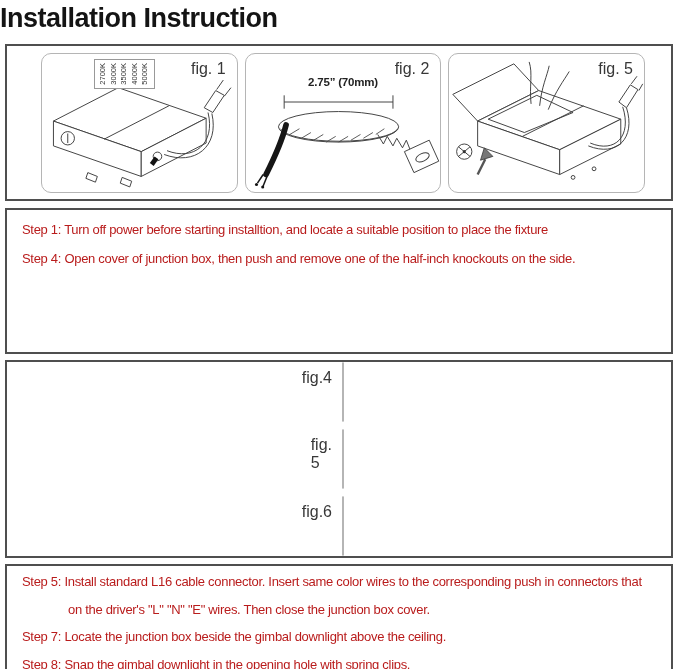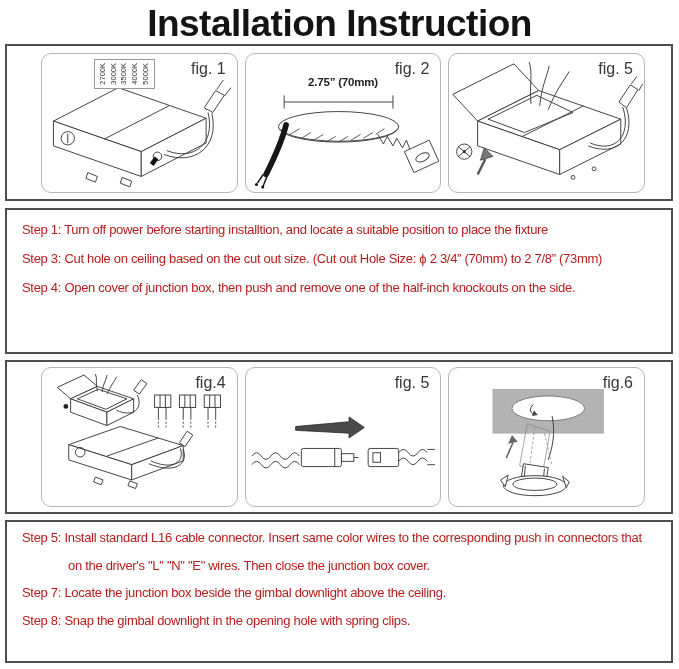--- a/index.html
+++ b/index.html
@@ -2,31 +2,31 @@
 <html><head>
 <meta charset="utf-8">
 <style>
   * { margin:0; padding:0; box-sizing:border-box; }
   html,body { background:#ffffff; }
   body {
     width:679px; height:669px; overflow:hidden;
     font-family:"Liberation Sans", sans-serif; color:#222;
   }
   .page-title {
-    height:44px; padding-top:3px; text-align:center;
-    font-size:37px; font-weight:bold; color:#141414; letter-spacing:-0.5px;
+    height:44px; padding-top:3px; 
+    font-size:27px; font-weight:bold; color:#141414; letter-spacing:-0.5px;
   }
   .frame {
     border:2px solid #4f4f4f; margin:0 6px 0 5px; background:#fff;
   }
   .figs-row {
     height:157px; display:flex; align-items:center; gap:7px;
-    padding:0 26px 0 34px; margin-bottom:7px;
-  }
-  .figs-row.second { height:154px; margin-top:6px; margin-bottom:6px; }
+    padding:0 26px 0 34px; margin-bottom:7px;justify-content:flex-end;
+  }
+  .figs-row.second { height:198px; margin-top:6px; margin-bottom:6px;flex-direction:column; }
   .fig-panel {
     position:relative; flex:1; height:140px;
     border:1px solid #b5b5b5; border-radius:10px; background:#fff;
   }
   .fig-label {
     position:absolute; top:6px; right:11px;
     font-size:16px; color:#383838; z-index:3;
   }
   .fig-art { position:absolute; inset:0; width:100%; height:100%; }
   .steps-box {
@@ -176,21 +176,20 @@
           <line class="ln" x1="199" y1="34" x2="203" y2="27"></line>
         </g>
         <circle class="ln" cx="130" cy="125" r="2"></circle>
         <circle class="ln" cx="152" cy="116" r="2"></circle>
       </svg>
     </div>
   </div>
 
   <div class="frame steps-box top">
     <div class="step-line">Step 1: Turn off power before starting installtion, and locate a suitable position to place the fixture</div>
-    <div class="step-line">Step 3: Cut hole on ceiling based on the cut out size.  (Cut out Hole Size: ϕ 2 3/4” (70mm) to 2 7/8” (73mm)</div>
     <div class="step-line">Step 4: Open cover of junction box, then push and remove one of the half-inch knockouts on the side.</div>
   </div>
 
   <div class="frame figs-row second">
 
     <div class="fig-panel">
       <div class="fig-label">fig.4</div>
       <svg class="fig-art" viewBox="0 0 204 136">
         <g>
           <polygon class="lnw" points="30,28 58,15 44,3 16,16"></polygon>

